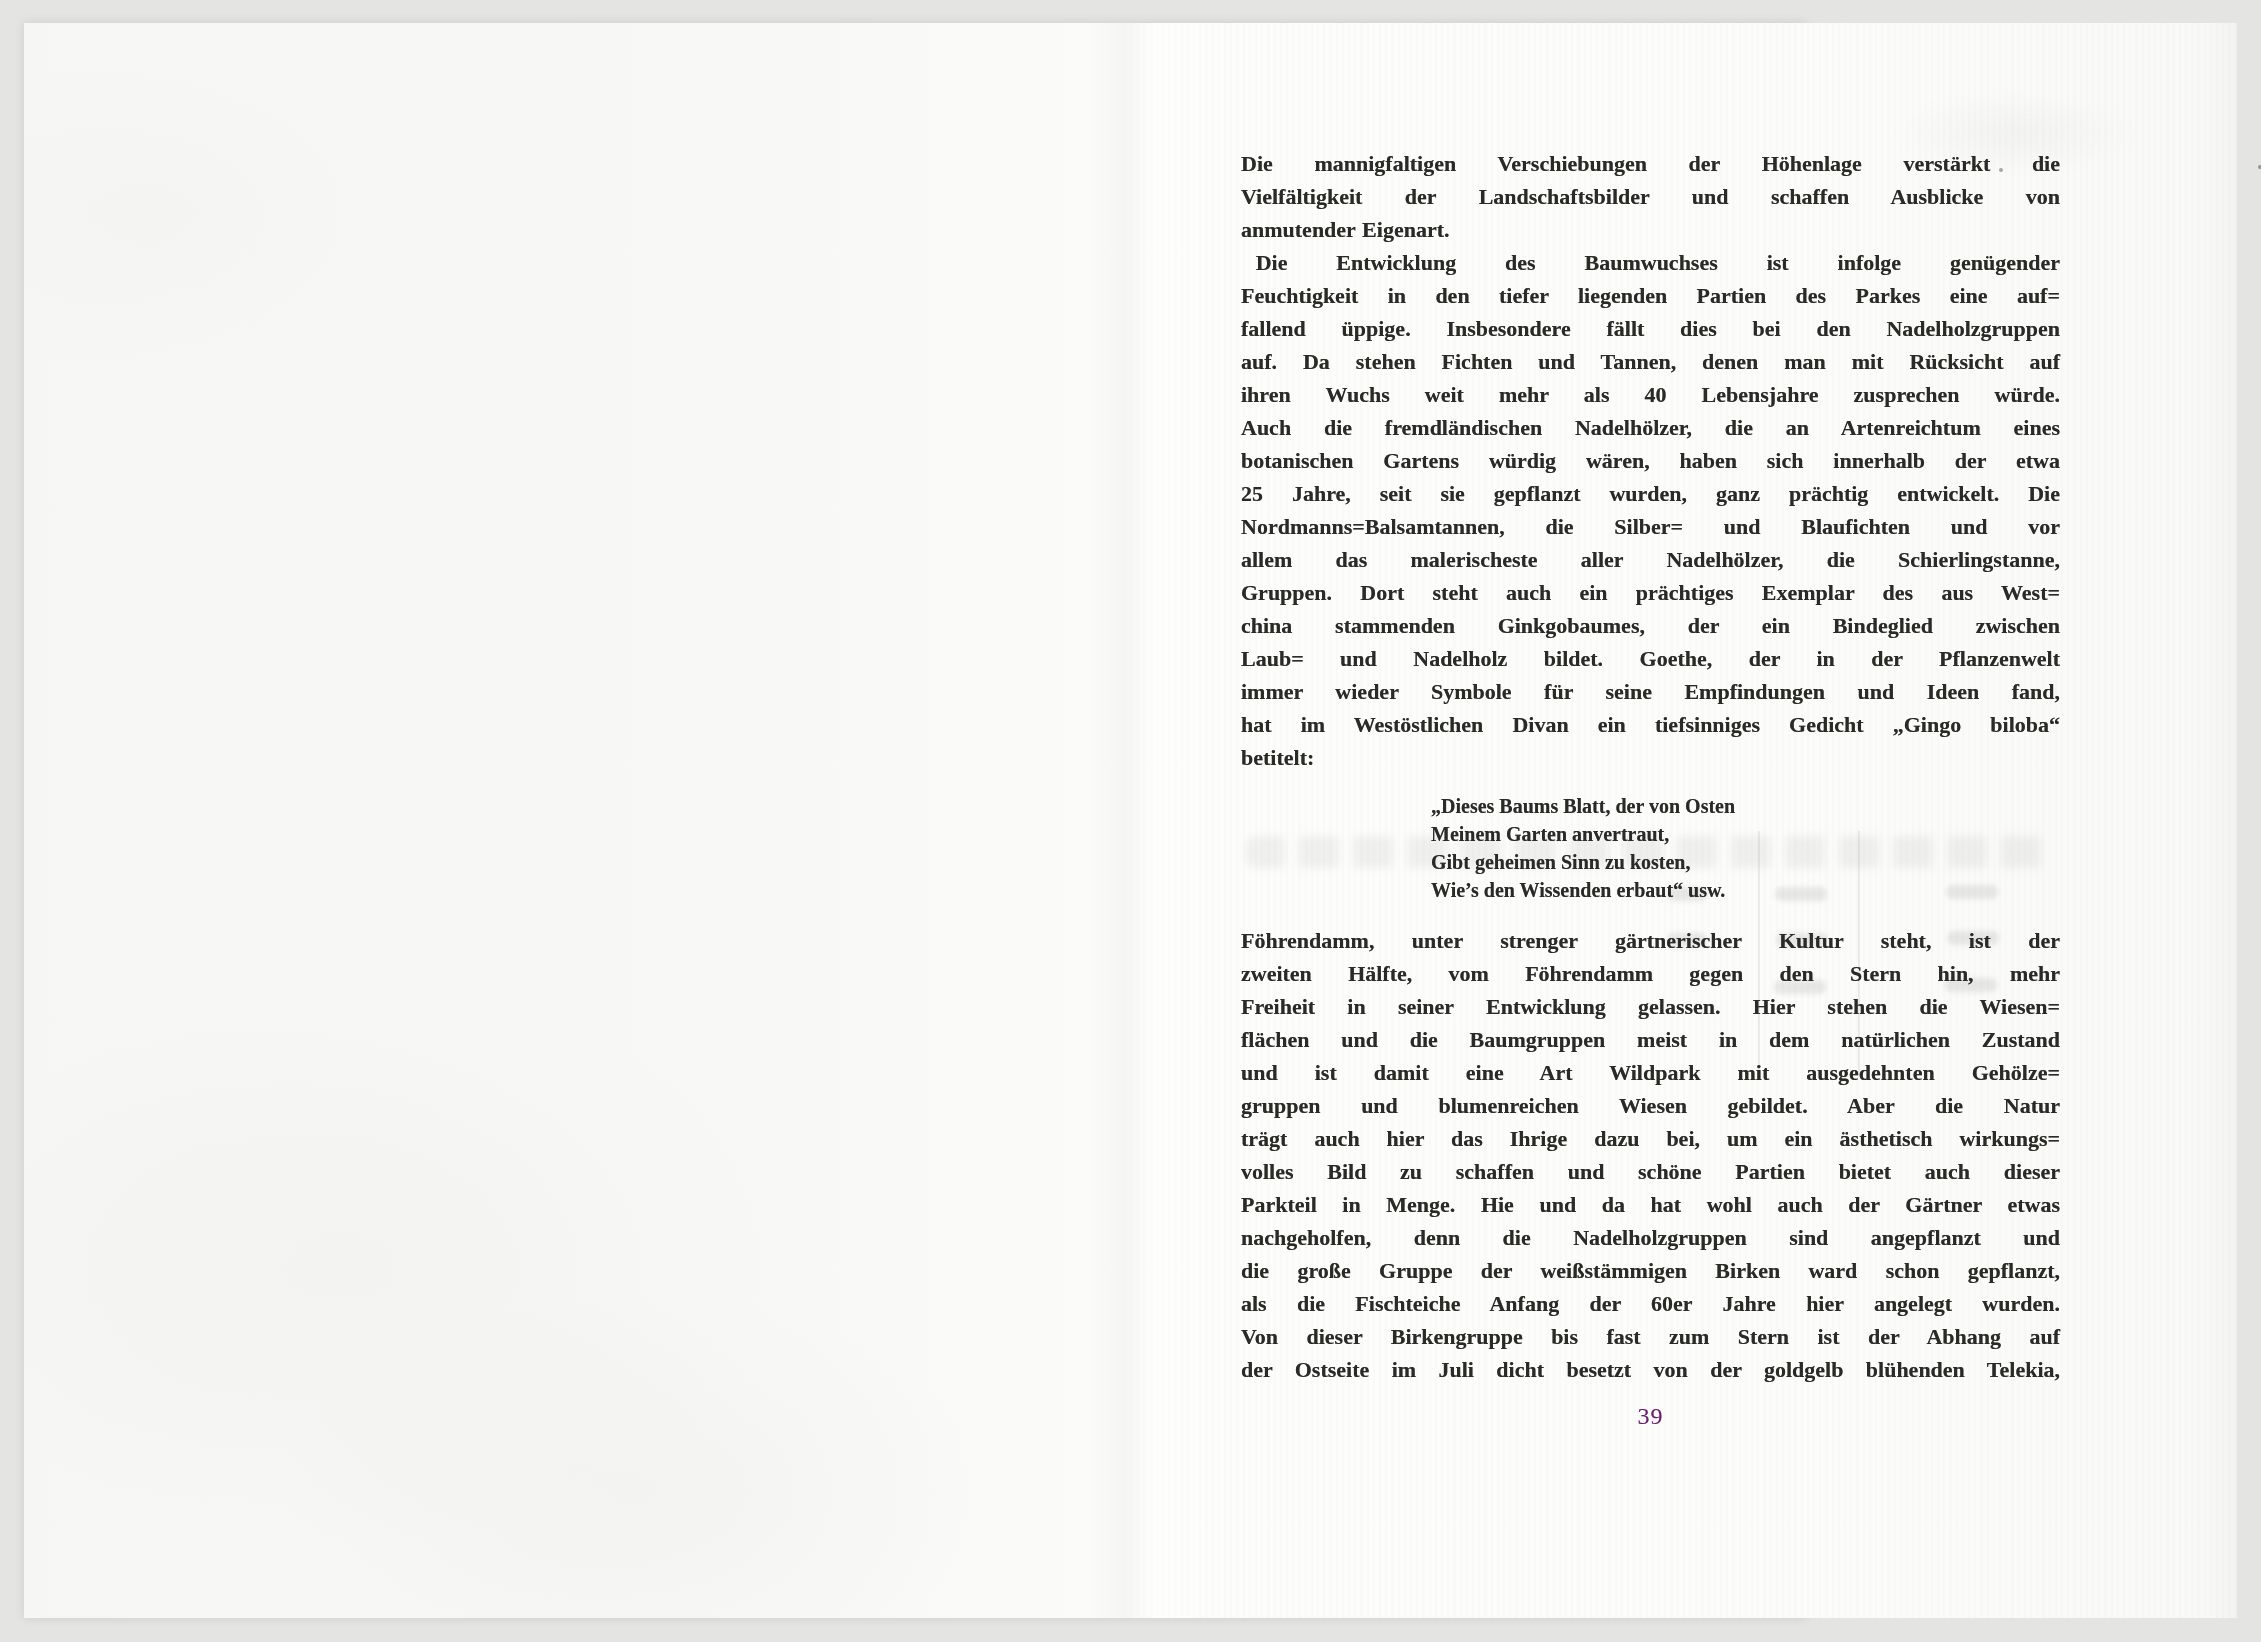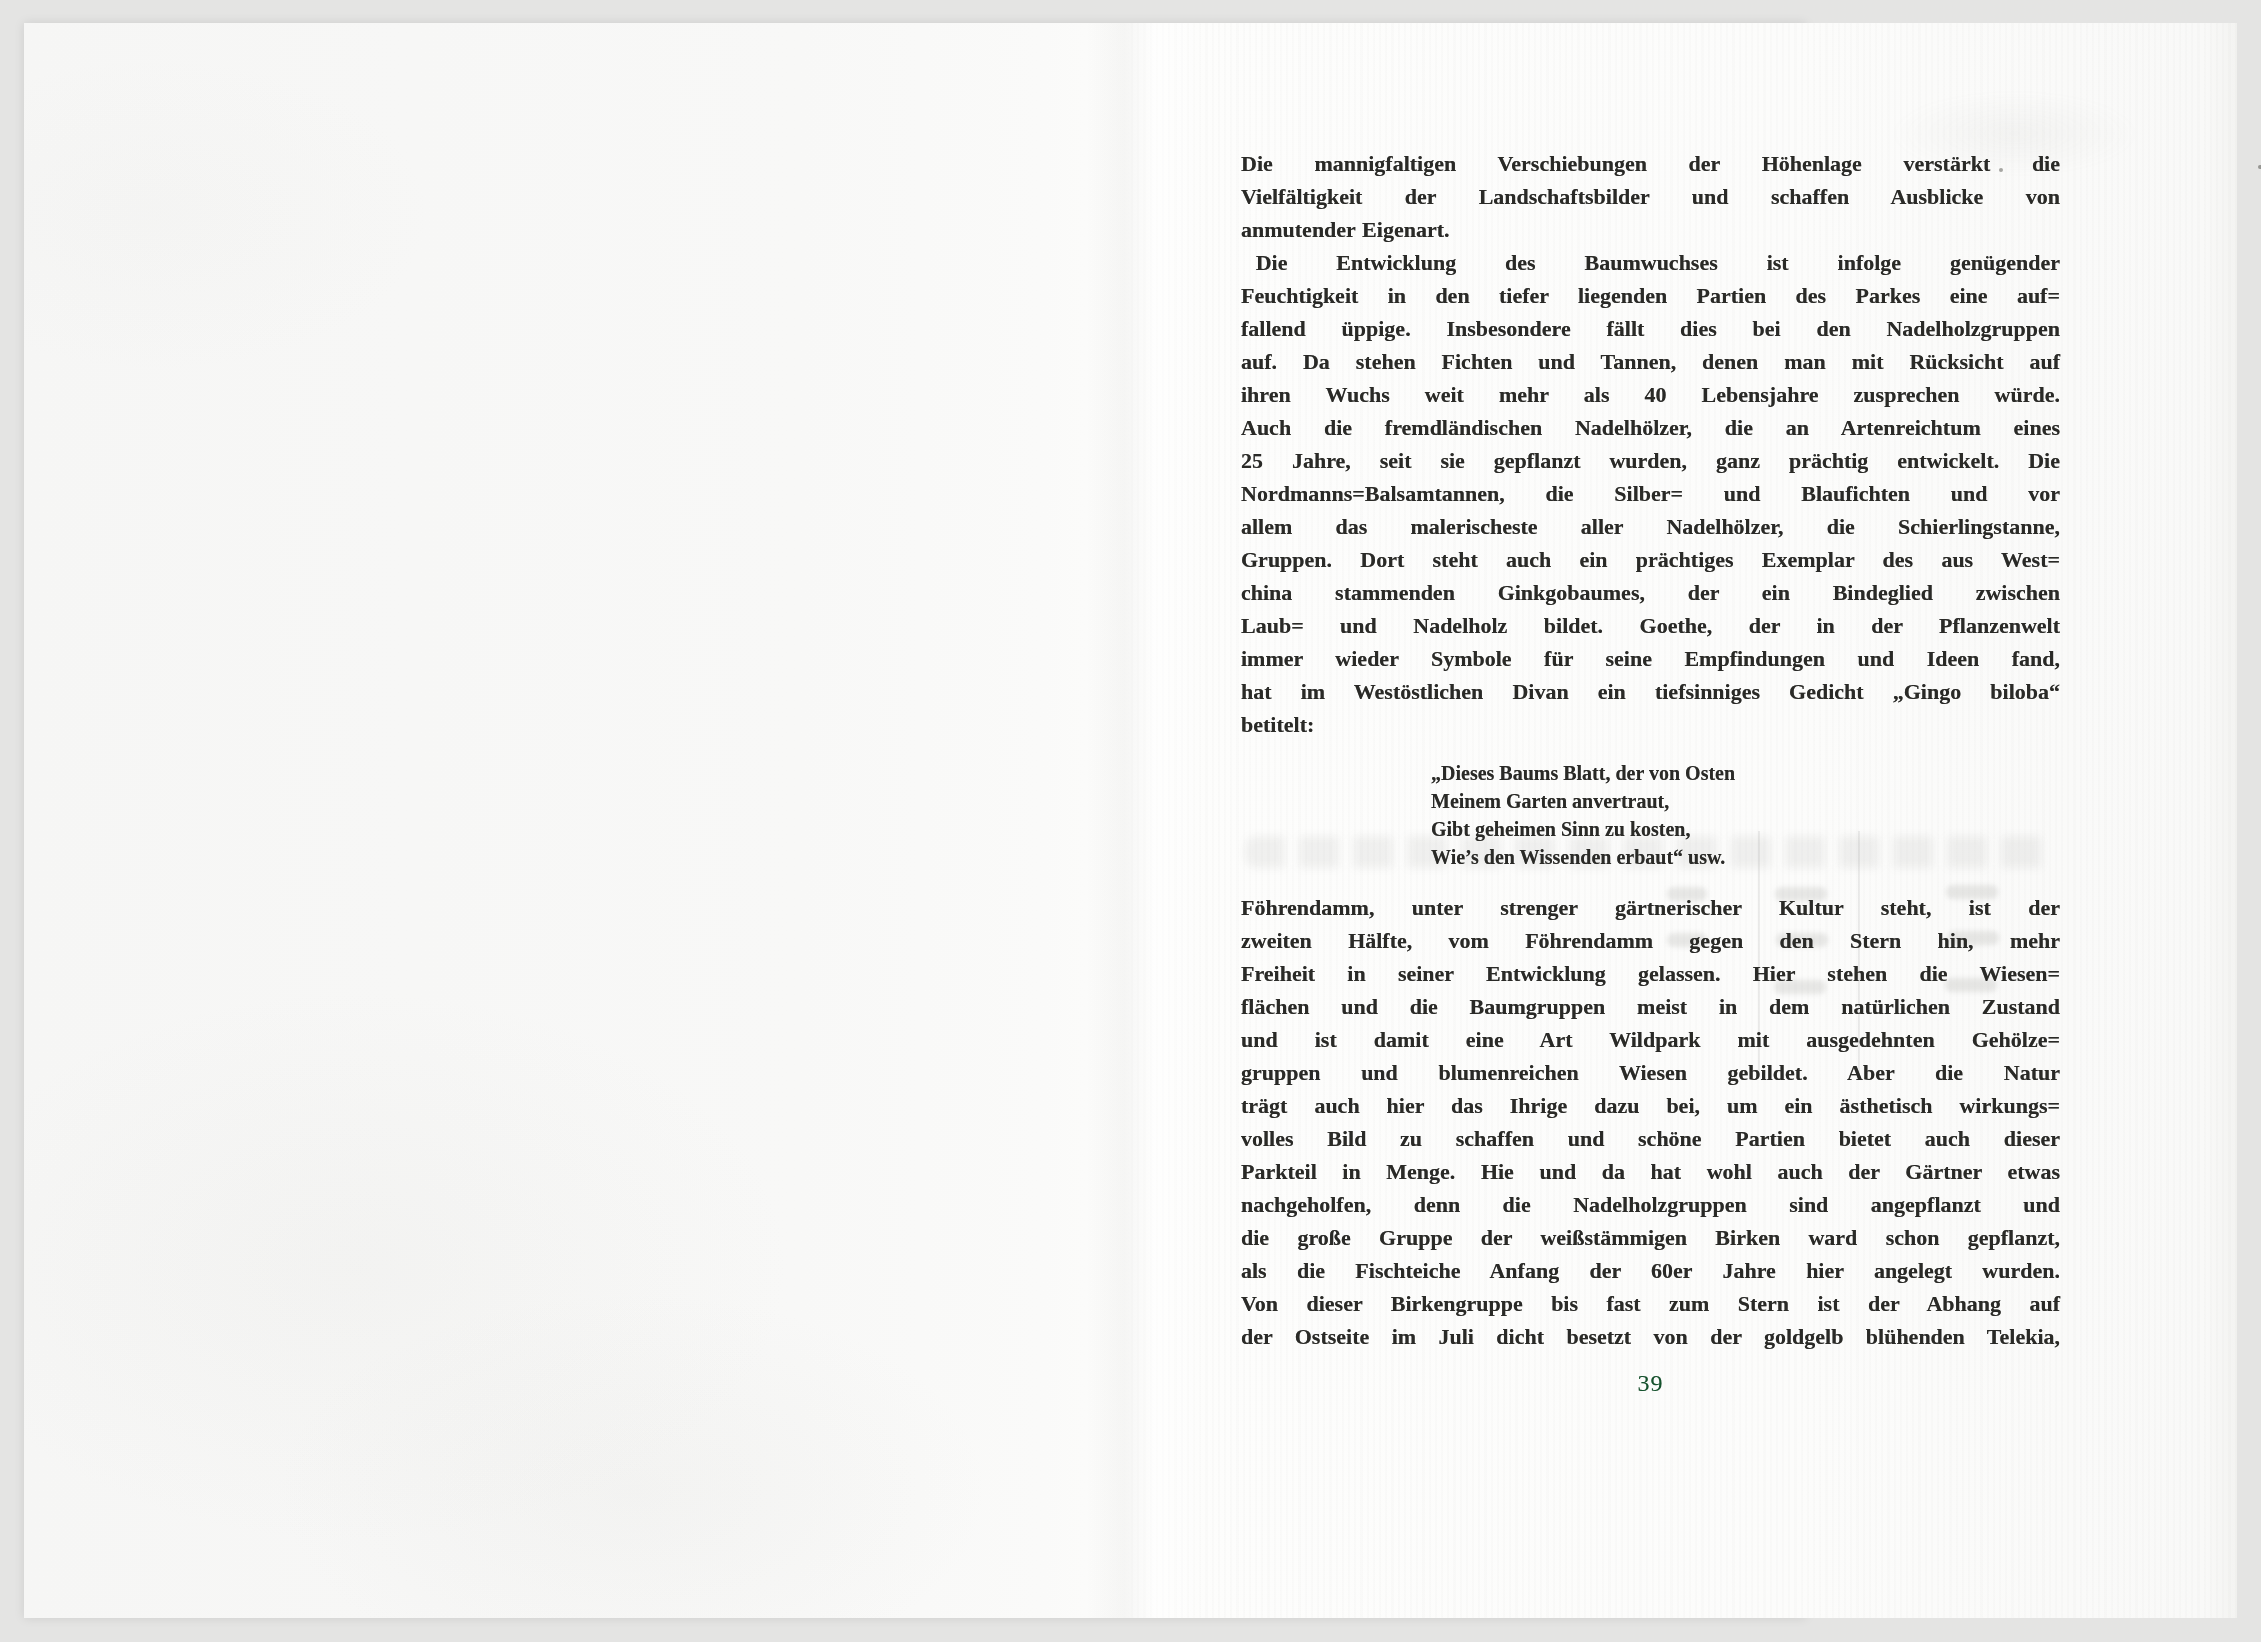--- a/index.html
+++ b/index.html
@@ -122,21 +122,21 @@
     text-shadow: 0 0 0.6px rgba(42,42,40,0.55);
   }
   .poem .jline { text-align: left; }
 
   .pagenum {
     margin-top: 17px;
     text-align: center;
     font-size: 24px;
     font-weight: normal;
     letter-spacing: 1.1px;
-    color: #14532d;
+    color: #701a75;
     text-shadow: 0 0 0.6px rgba(70,70,68,0.4);
   }
 </style>
 </head>
 <body>
 
 <div class="spread">
 
   <div class="page page-left"></div>
 
@@ -167,20 +167,21 @@
         <div class="jline">anmutender Eigenart.</div>
       </div>
 
     <div class="para indent-first">
         <div class="jline">Die Entwicklung des Baumwuchses ist infolge genügender</div>
         <div class="jline">Feuchtigkeit in den tiefer liegenden Partien des Parkes eine auf=</div>
         <div class="jline">fallend üppige. Insbesondere fällt dies bei den Nadelholzgruppen</div>
         <div class="jline">auf. Da stehen Fichten und Tannen, denen man mit Rücksicht auf</div>
         <div class="jline">ihren Wuchs weit mehr als 40 Lebensjahre zusprechen würde.</div>
         <div class="jline">Auch die fremdländischen Nadelhölzer, die an Artenreichtum eines</div>
+        <div class="jline">botanischen Gartens würdig wären, haben sich innerhalb der etwa</div>
         <div class="jline">25 Jahre, seit sie gepflanzt wurden, ganz prächtig entwickelt. Die</div>
         <div class="jline">Nordmanns=Balsamtannen, die Silber= und Blaufichten und vor</div>
         <div class="jline">allem das malerischeste aller Nadelhölzer, die Schierlingstanne,</div>
         <div class="jline">Gruppen. Dort steht auch ein prächtiges Exemplar des aus West=</div>
         <div class="jline">china stammenden Ginkgobaumes, der ein Bindeglied zwischen</div>
         <div class="jline">Laub= und Nadelholz bildet. Goethe, der in der Pflanzenwelt</div>
         <div class="jline">immer wieder Symbole für seine Empfindungen und Ideen fand,</div>
         <div class="jline">hat im Westöstlichen Divan ein tiefsinniges Gedicht „Gingo biloba“</div>
         <div class="jline">betitelt:</div>
       </div>

